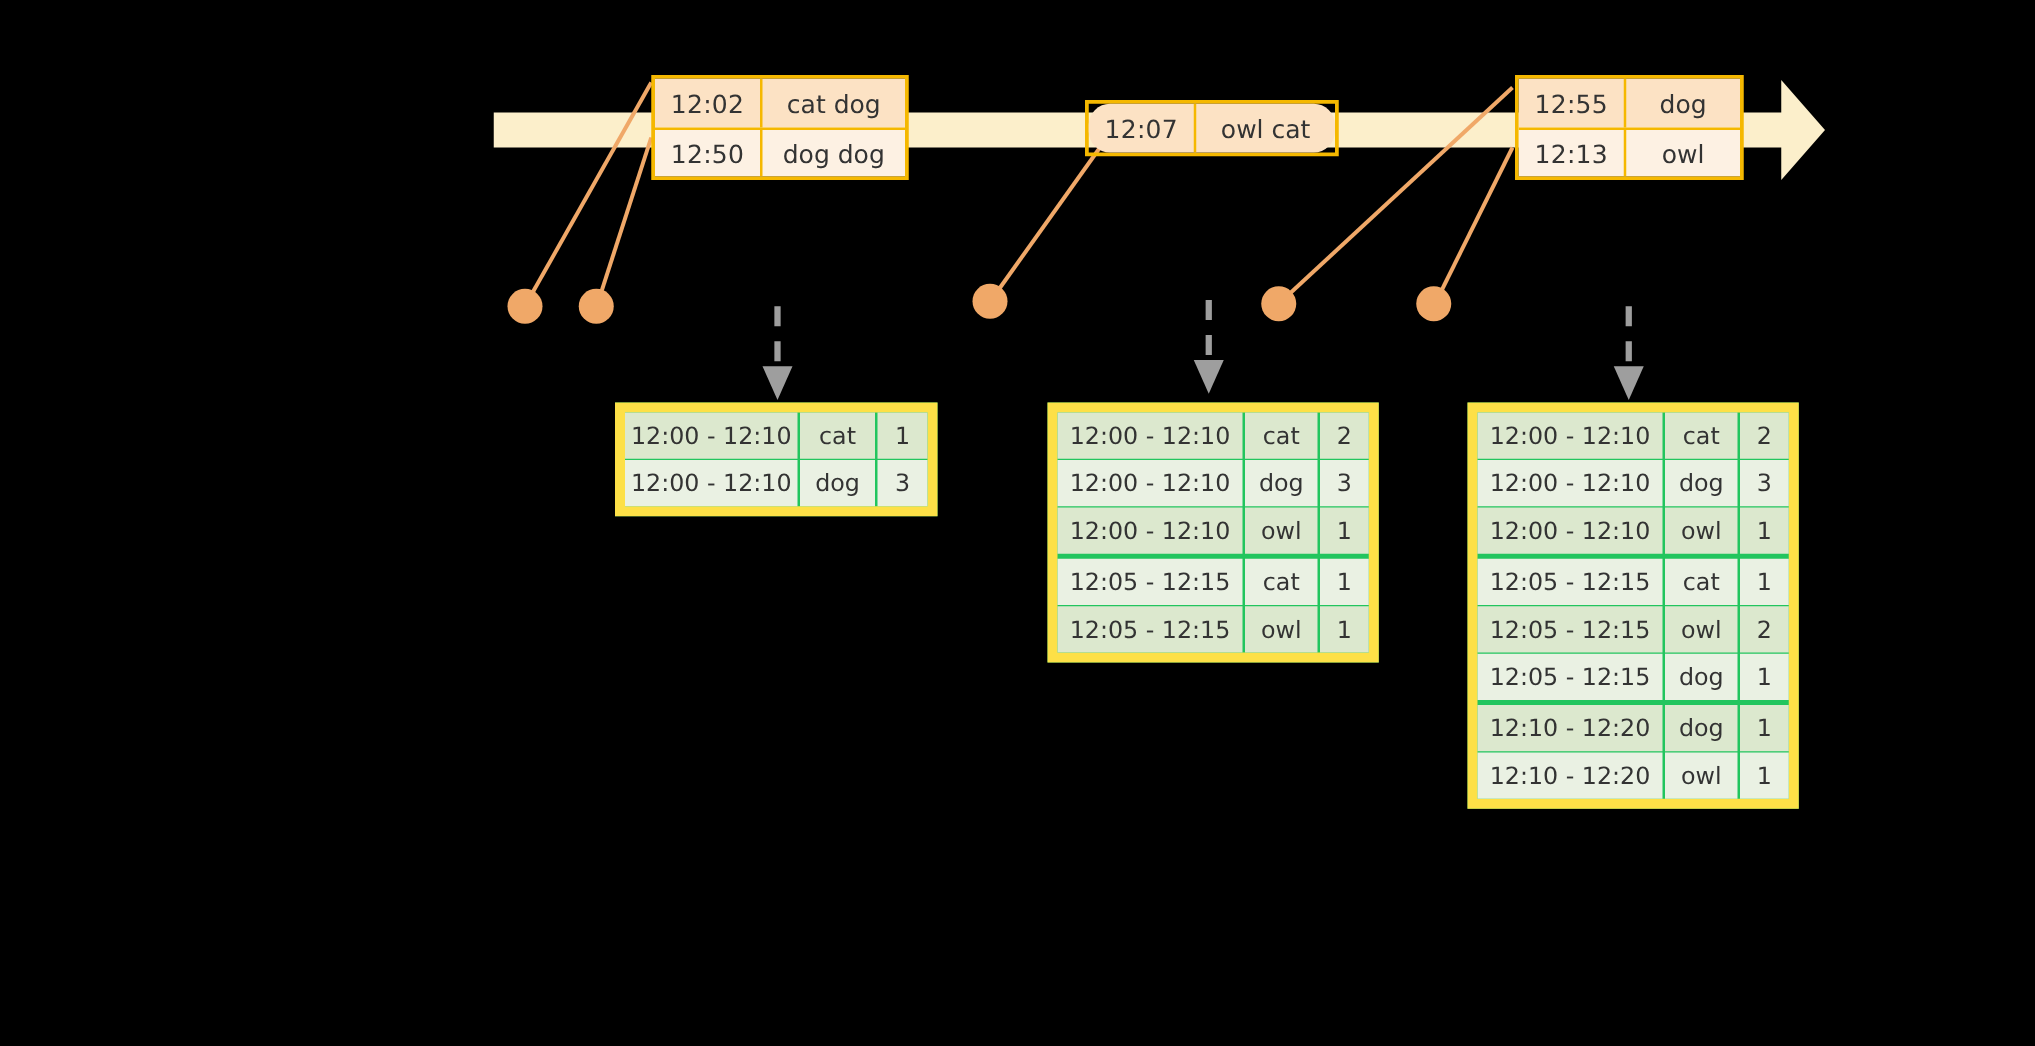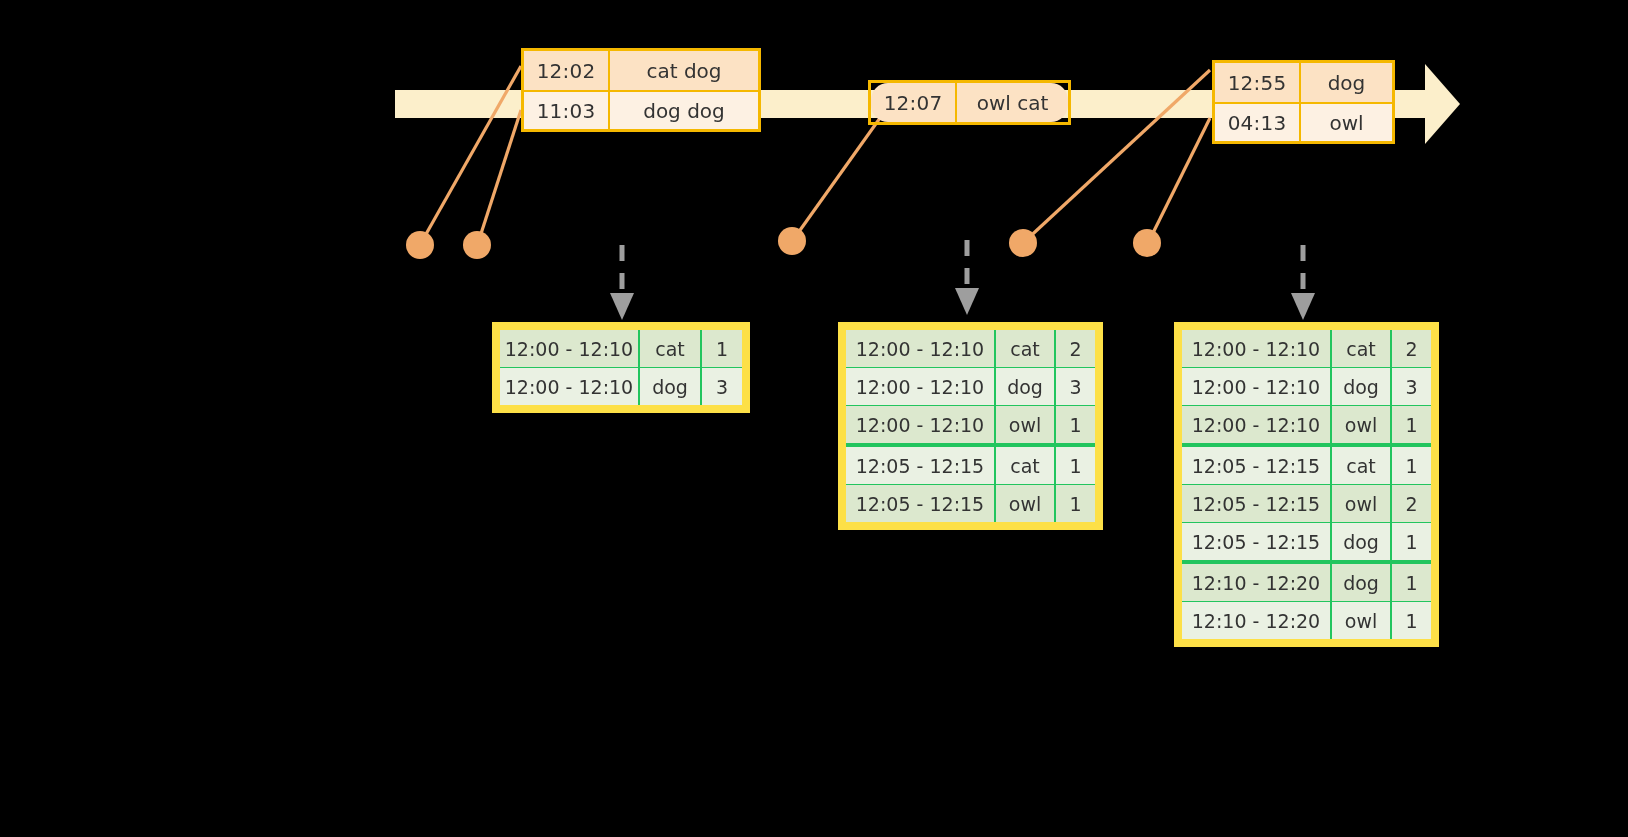--- a/index.html
+++ b/index.html
@@ -145,45 +145,45 @@
         <line x1="967" y1="240" x2="967" y2="290" stroke-dasharray="16 12"></line>
         <path d="M 955 288 L 979 288 L 967 315 Z" stroke="none"></path>
       </g>
       <g>
         <line x1="1303" y1="245" x2="1303" y2="295" stroke-dasharray="16 12"></line>
         <path d="M 1291 293 L 1315 293 L 1303 320 Z" stroke="none"></path>
       </g>
     </g>
   </svg>
 
-  <div class="event-box" id="event-box-1" style="left:521px; top:48px; width:240px;">
+  <div class="event-box" id="event-box-1" style="left:521px; top:60px; width:206px;">
     <div class="event-row top">
       <div class="event-time">12:02</div>
       <div class="event-words">cat dog</div>
     </div>
     <div class="event-row bottom">
-      <div class="event-time">11:03</div>
+      <div class="event-time">12:50</div>
       <div class="event-words">dog dog</div>
     </div>
   </div>
 
   <div class="event-box single" id="event-box-2" style="left:868px; top:80px; width:203px;">
     <div class="event-row top">
       <div class="event-time">12:07</div>
       <div class="event-words">owl cat</div>
     </div>
   </div>
 
   <div class="event-box" id="event-box-3" style="left:1212px; top:60px; width:183px;">
     <div class="event-row top">
       <div class="event-time">12:55</div>
       <div class="event-words">dog</div>
     </div>
     <div class="event-row bottom">
-      <div class="event-time">04:13</div>
+      <div class="event-time">12:13</div>
       <div class="event-words">owl</div>
     </div>
   </div>
 
   <div class="agg-table t-left" id="agg-table-1" style="left:492px; top:322px;">
     <div class="agg-row shade-a">
       <div class="agg-cell window">12:00 - 12:10</div>
       <div class="agg-cell word">cat</div>
       <div class="agg-cell count">1</div>
     </div>

